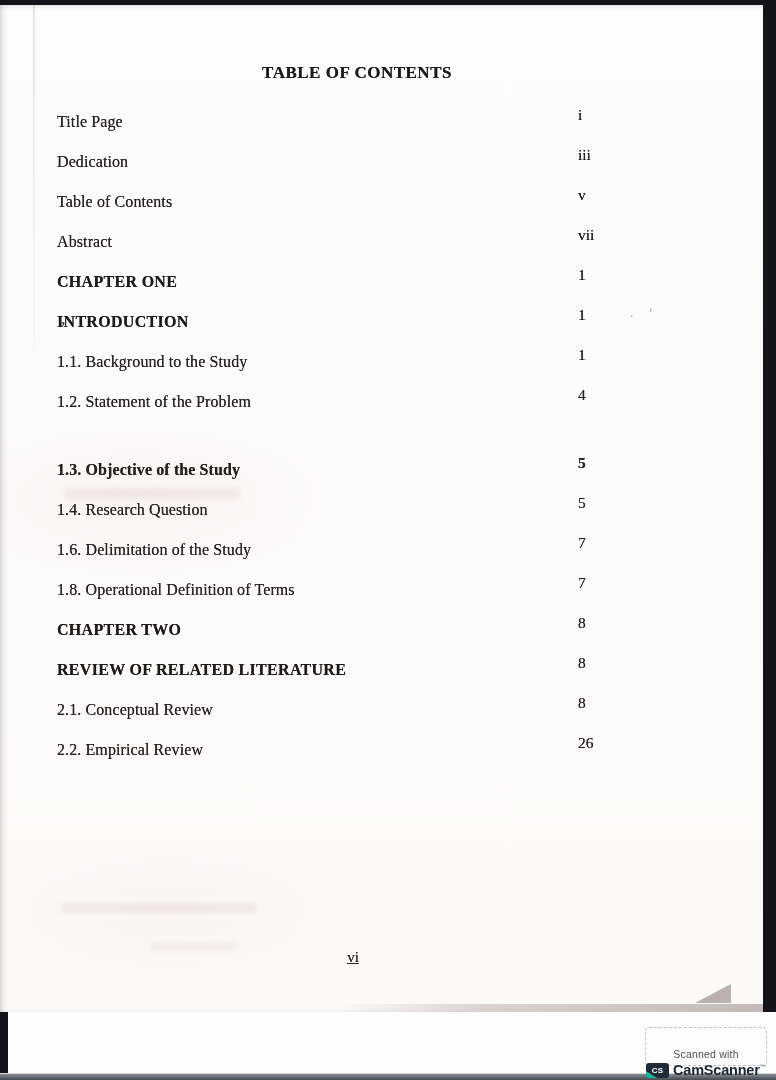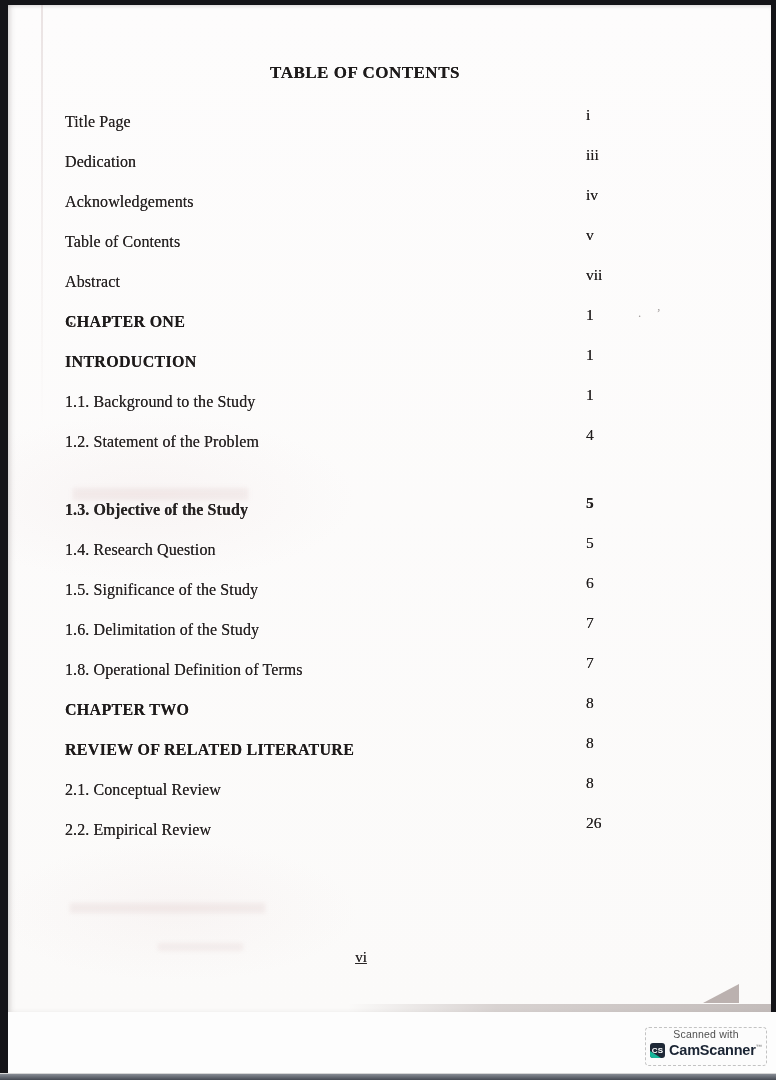--- a/index.html
+++ b/index.html
@@ -3,21 +3,21 @@
 <meta charset="utf-8">
 <style>
   html,body{margin:0;padding:0;}
   body{
     width:776px;height:1080px;position:relative;overflow:hidden;
     background:#141418;
     font-family:"Liberation Serif", serif;
   }
   
   .scan-page{
-    position:absolute;left:8px;top:5px;width:763px;height:1007px;
+    position:absolute;left:0;top:5px;width:763px;height:1007px;
     background:
       radial-gradient(ellipse 300px 120px at 18% 49%, rgba(235,218,218,.20), rgba(235,218,218,0) 70%),
       radial-gradient(ellipse 260px 100px at 22% 90%, rgba(232,214,214,.16), rgba(232,214,214,0) 70%),
       linear-gradient(#fdfcfc,#fbfaf9);
     box-shadow: inset 4px 0 6px -3px rgba(70,62,62,.28), inset 0 3px 5px -3px rgba(70,62,62,.22);
   }
   .crease{
     position:absolute;left:33px;top:0;width:2px;height:420px;
     background:linear-gradient(rgba(190,168,168,.30), rgba(190,168,168,0));
   }
@@ -68,24 +68,24 @@
     background:linear-gradient(#878c94,#3a3f48);
     border-top:1px solid #d6d6d6;
   }
   
   .scan-badge{
     position:absolute;left:645px;top:1027px;width:122px;height:39px;
     background:#fcfcfc;border:1px dashed #c3c3c3;border-radius:4px;
     box-sizing:border-box;text-align:center;
     font-family:"Liberation Sans", sans-serif;
   }
-  .badge-line1{font-size:10.5px;color:#4f4f4f;margin-top:0;letter-spacing:.2px;}
+  .badge-line1{font-size:10.5px;color:#4f4f4f;margin-top:20px;letter-spacing:.2px;}
   .badge-line2{display:flex;align-items:center;justify-content:center;gap:4px;margin-top:2px;}
   .cs-logo{
-    position:relative;width:15px;height:15px;border-radius:3px;overflow:hidden;
+    position:relative;width:23px;height:15px;border-radius:3px;overflow:hidden;
     display:inline-block;flex:0 0 auto;
   }
   .cs-logo .corner{
     position:absolute;left:0;bottom:0;width:0;height:0;
     border-bottom:7px solid #18b79a;border-right:11px solid transparent;
   }
   .cs-logo .cs-text{
     position:absolute;left:0;top:0;width:100%;height:100%;
     display:flex;align-items:center;justify-content:center;
     color:#fff;font-size:8px;font-weight:bold;letter-spacing:.2px;z-index:2;
@@ -97,30 +97,28 @@
 <body>
 
 <div class="scan-page">
   <div class="crease artifact"></div>
 
   <div class="doc-title">TABLE OF CONTENTS</div>
 
   <div class="toc-list">
       <div class="toc-row"><span class="toc-label">Title Page</span><span class="toc-page">i</span></div>
       <div class="toc-row"><span class="toc-label">Dedication</span><span class="toc-page">iii</span></div>
-      <div class="toc-row"><span class="toc-label">Acknowledgements</span><span class="toc-page">iv</span></div>
       <div class="toc-row"><span class="toc-label">Table of Contents</span><span class="toc-page">v</span></div>
       <div class="toc-row"><span class="toc-label">Abstract</span><span class="toc-page">vii</span></div>
       <div class="toc-row bold"><span class="toc-label">CHAPTER ONE</span><span class="toc-page">1</span></div>
       <div class="toc-row bold"><span class="toc-label">INTRODUCTION</span><span class="toc-page">1</span></div>
       <div class="toc-row"><span class="toc-label">1.1. Background to the Study</span><span class="toc-page">1</span></div>
       <div class="toc-row"><span class="toc-label">1.2. Statement of the Problem</span><span class="toc-page">4</span></div>
       <div class="toc-row gap-before"><span class="toc-label">1.3. Objective of the Study</span><span class="toc-page">5</span></div>
       <div class="toc-row"><span class="toc-label">1.4. Research Question</span><span class="toc-page">5</span></div>
-      <div class="toc-row"><span class="toc-label">1.5. Significance of the Study</span><span class="toc-page">6</span></div>
       <div class="toc-row"><span class="toc-label">1.6. Delimitation of the Study</span><span class="toc-page">7</span></div>
       <div class="toc-row"><span class="toc-label">1.8. Operational Definition of Terms</span><span class="toc-page">7</span></div>
       <div class="toc-row bold"><span class="toc-label">CHAPTER TWO</span><span class="toc-page">8</span></div>
       <div class="toc-row bold"><span class="toc-label">REVIEW OF RELATED LITERATURE</span><span class="toc-page">8</span></div>
       <div class="toc-row"><span class="toc-label">2.1. Conceptual Review</span><span class="toc-page">8</span></div>
       <div class="toc-row"><span class="toc-label">2.2. Empirical Review</span><span class="toc-page">26</span></div>
     </div>
 
   <div class="page-footer">vi</div>
 

